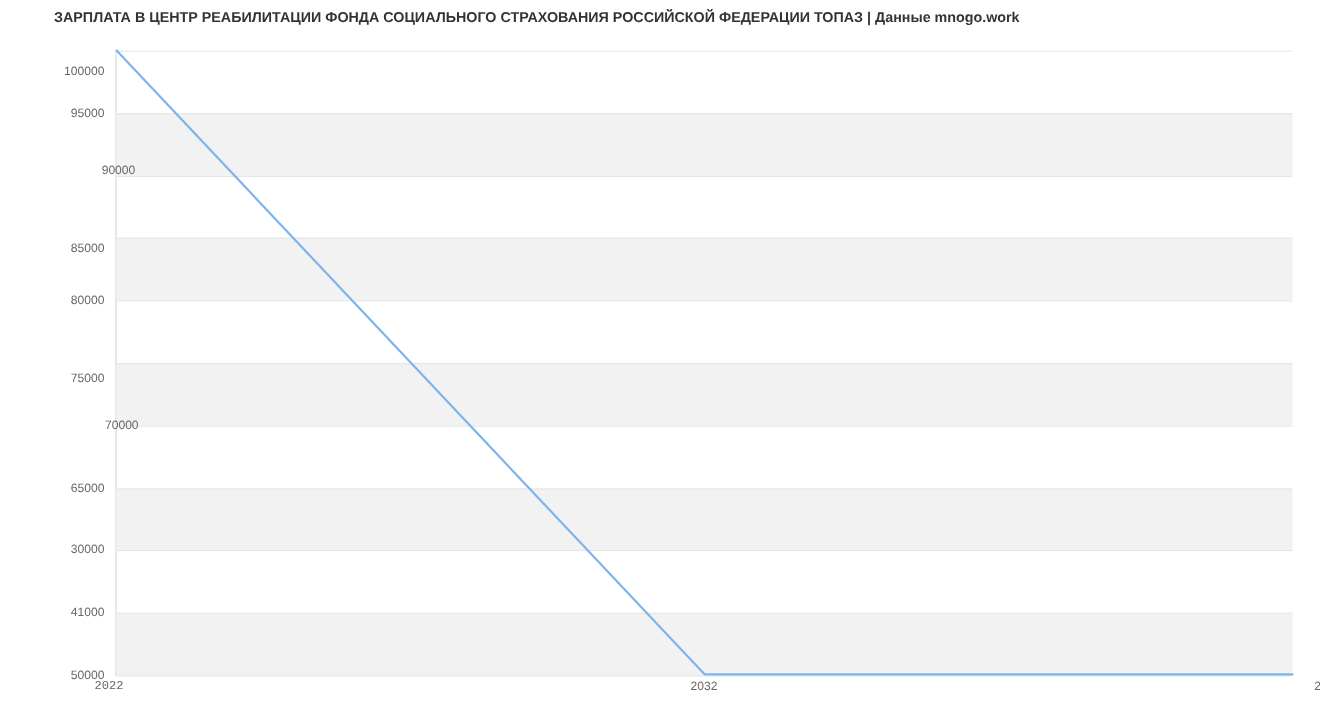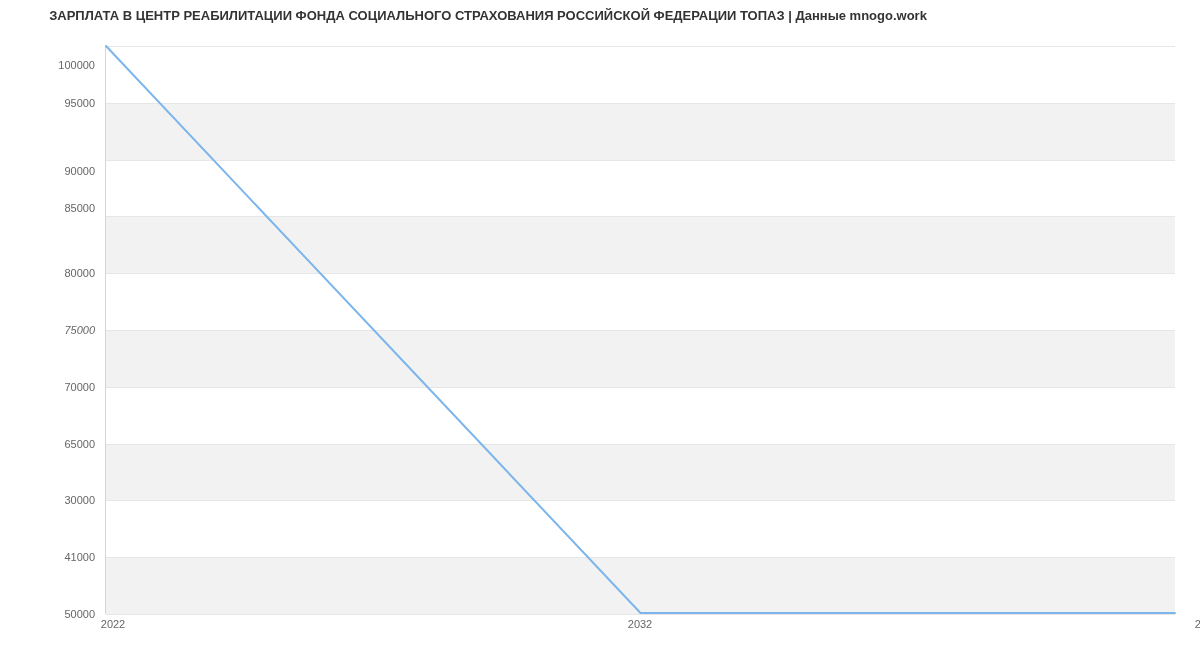--- a/index.html
+++ b/index.html
@@ -106,23 +106,23 @@
       <div class="gridline" style="top: 56.8px;"></div>
       <div class="gridline" style="top: 0px;"></div>
       <svg class="line-layer" id="line-layer" viewBox="0 0 1070 568" preserveAspectRatio="none">
         <path d="M0 0 L535 568 L1070 568" stroke="#7cb5ec"></path>
       </svg>
   </div>
 <div class="y-label" style="top: 614px;">50000</div>
     <div class="y-label" style="top: 557.2px;">41000</div>
     <div class="y-label" style="top: 500.4px;">30000</div>
     <div class="y-label" style="top: 443.6px;">65000</div>
-    <div class="y-label" style="top: 386.8px;">70000</div>
-    <div class="y-label" style="top: 330px; font-style: italic;">75000</div>
+    <div class="y-label" style="top: 386.8px; padding-left: 31px;">70000</div>
+    <div class="y-label" style="top: 344px;">75000</div>
     <div class="y-label" style="top: 273.2px;">80000</div>
-    <div class="y-label" style="top: 208px;">85000</div>
-    <div class="y-label" style="top: 171px;">90000</div>
+    <div class="y-label" style="top: 226px;">85000</div>
+    <div class="y-label" style="top: 155px; padding-left: 28px;">90000</div>
     <div class="y-label" style="top: 102.8px;">95000</div>
     <div class="y-label" style="top: 46px; margin-top: 19px;">100000</div>
-    <div class="x-label" style="left: 113px;">2022</div>
+    <div class="x-label" style="left: 99px; font-family: Liberation Mono, monospace;">2022</div>
     <div class="x-label" style="left: 640px;">2032</div>
     <div class="x-label" style="left: 1207px;">2024</div>
   </div>
 
 </body></html>

